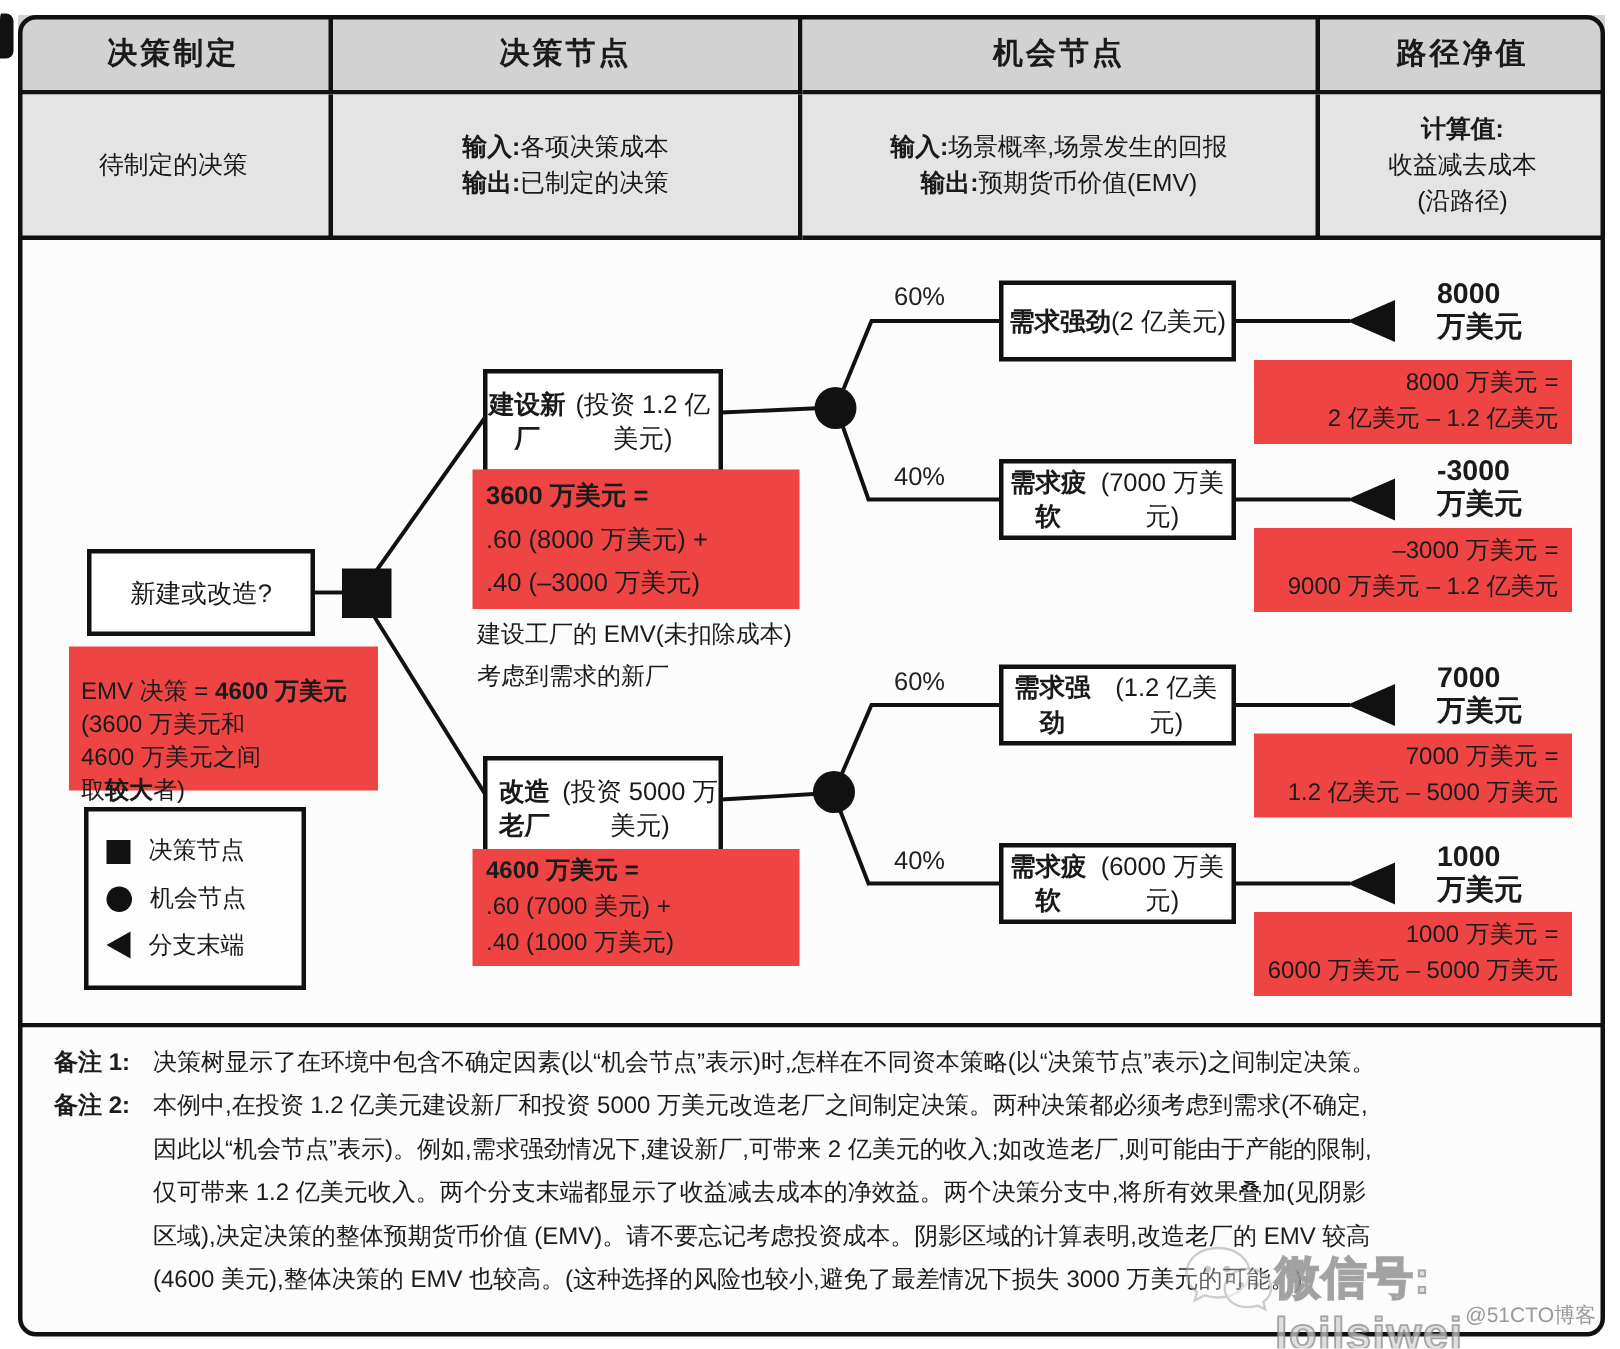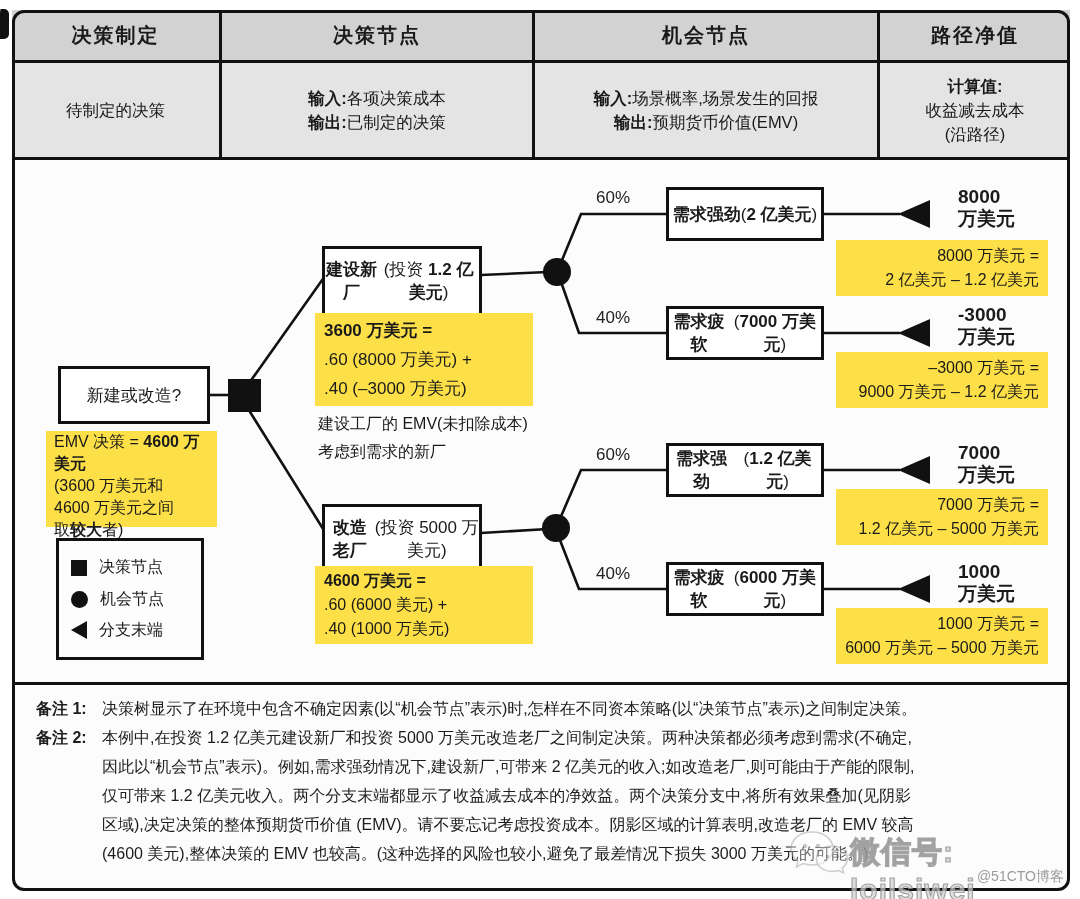--- a/index.html
+++ b/index.html
@@ -34,30 +34,30 @@
 
   svg.wires { left:0; top:0; width:1080px; height:899px; z-index:1; pointer-events:none; }
 
   .node-square { left:228px; top:379px; width:33px; height:33px; background:#111; z-index:2; }
   .node-circle { width:28px; height:28px; background:#111; border-radius:50%; z-index:2; }
 
   .tbox { background:#ffffff; border:3px solid #111; display:flex; 
           align-items:center; justify-content:center; z-index:2; text-align:center; }
   .tbox .l1 { font-size:17px; font-weight:600; line-height:23px; }
   .tbox .l2 { font-size:17px; line-height:23px; }
-  .tbox .l2 b { font-weight:700; }
+  .tbox .l2 b { font-weight:400; }
 
   .root-box { left:58px; top:366px; width:152px; height:58px; font-size:17px; }
   .mid-box  { left:322px; width:160px; height:70px; }
   .br-box   { left:666px; width:158px; height:54px; }
 
   .pct { font-size:17px; color:#222; z-index:2; }
 
-  .shade { background:#fde047; z-index:2; }
-  .emv-note { left:46px; top:431px; width:171px; height:96px; padding:0 8px;
+  .shade { background:#ef4444; z-index:2; }
+  .emv-note { left:46px; top:431px; width:206px; height:96px; padding:20px 8px;
               font-size:16px; line-height:22px; }
   .calc-gray { left:315px; width:218px; padding:3px 9px; font-size:17px; line-height:29px; }
   .calc-gray .bold1 { font-weight:bold; }
   .calc-note { left:318px; font-size:16px; line-height:28px; z-index:2; }
   .calc-note2 { left:318px; font-size:14.5px; line-height:19px; z-index:2; }
 
   .legend { left:56px; top:538px; width:148px; height:122px; background:#fdfdfd;
             border:3px solid #111; z-index:2; display:flex; flex-direction:column;
             justify-content:space-evenly; padding:6px 12px; }
   .legend .row { display:flex; align-items:center; gap:12px; font-size:16px; }
@@ -182,21 +182,21 @@
     <div>建设工厂的 EMV(未扣除成本)</div>
     <div>考虑到需求的新厂</div>
   </div>
 
   <div class="abs tbox mid-box" style="top:504px">
     <span class="l1">改造老厂</span>
     <span class="l2"><span>(投资 5000 万美元)</span><b></b><span></span></span>
   </div>
   <div class="abs shade calc-gray" style="top:566px;font-size:16px;line-height:24px">
     <div class="bold1">4600 万美元 =</div>
-    <div>.60 (6000 美元) +</div>
+    <div>.60 (7000 美元) +</div>
     <div>.40 (1000 万美元)</div>
   </div>
 
   <div class="abs node-circle" style="left:543px;top:258px"></div>
   <div class="abs node-circle" style="left:542px;top:514px"></div>
 
   <div class="abs pct" style="left:596px;top:188px">60%</div>
   <div class="abs pct" style="left:596px;top:308px">40%</div>
   <div class="abs pct" style="left:596px;top:445px">60%</div>
   <div class="abs pct" style="left:596px;top:564px">40%</div>

